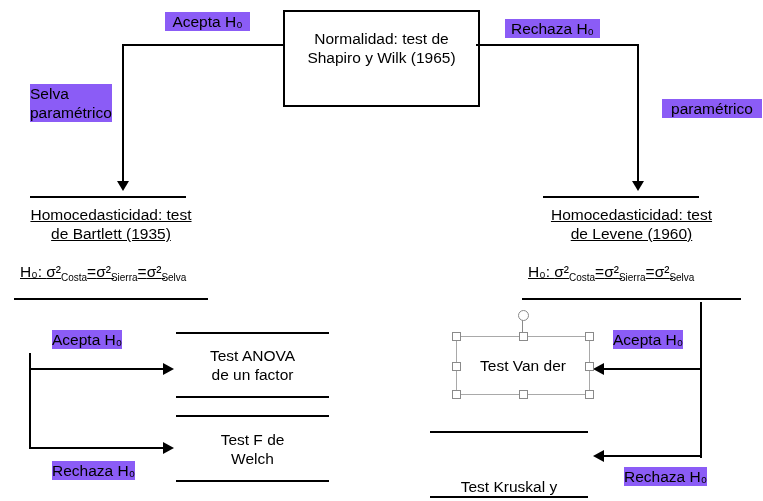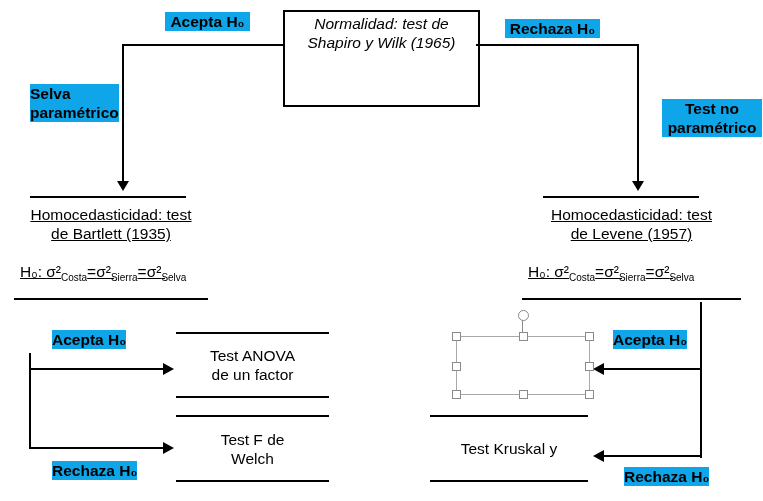--- a/index.html
+++ b/index.html
@@ -17,21 +17,21 @@
 
   
   .hline { position: absolute; height: 2px; background: #000; }
   .vline { position: absolute; width: 2px; background: #000; }
   .ah-down  { position:absolute; width:0; height:0; border-left:6px solid transparent; border-right:6px solid transparent; border-top:10px solid #000; }
   .ah-right { position:absolute; width:0; height:0; border-top:6px solid transparent; border-bottom:6px solid transparent; border-left:11px solid #000; }
   .ah-left  { position:absolute; width:0; height:0; border-top:6px solid transparent; border-bottom:6px solid transparent; border-right:11px solid #000; }
 
   
   .shapiro-box { position:absolute; left:283px; top:10px; width:193px; height:93px; border:2px solid #000; text-align:center; }
-  .shapiro-box .node-title { margin-top:2px; line-height:19px;font-style:italic; }
+  .shapiro-box .node-title { margin-top:17px; line-height:19px; }
   .shapiro-box .hyp { margin-top:11px; }
 
   .node-title { line-height: 19px; }
   .u { text-decoration: underline; }
   sub { font-size: 10px; }
 
   
   .bartlett-topline    { left:30px;  top:196px; width:156px; }
   .bartlett-bottomline { left:14px;  top:298px; width:194px; }
   .bartlett-title { left:14px; top:205px; width:194px; text-align:center; }
@@ -46,38 +46,38 @@
   
   .result-node {
     position:absolute;
     border-top:2px solid #000;
     border-bottom:2px solid #000;
     display:flex; align-items:center; justify-content:center;
     text-align:center; line-height:19px;
   }
   .anova-box   { left:176px; top:332px; width:153px; height:62px; }
   .welch-box   { left:176px; top:415px; width:153px; height:63px; }
-  .kruskal-box { left:430px; top:415px; width:158px; height:63px; }
+  .kruskal-box { left:430px; top:431px; width:158px; height:63px;align-items:flex-end; }
 
   
   .vdw-box {
     position:absolute; left:456px; top:336px; width:132px; height:57px;
     border:1px solid #a9a9a9;
     display:flex; align-items:center; justify-content:center;
     text-align:center; line-height:19px; background:#fff;
   }
   .handle { position:absolute; width:7px; height:7px; background:#fff; border:1px solid #8a8a8a; box-sizing:content-box; }
   .h-tl { left:-5px; top:-5px; }  .h-tm { left:calc(50% - 4px); top:-5px; }  .h-tr { right:-5px; top:-5px; }
   .h-ml { left:-5px; top:calc(50% - 4px); }  .h-mr { right:-5px; top:calc(50% - 4px); }
   .h-bl { left:-5px; bottom:-5px; } .h-bm { left:calc(50% - 4px); bottom:-5px; } .h-br { right:-5px; bottom:-5px; }
   .rot-stem { position:absolute; left:calc(50% - 1px); top:-17px; width:1px; height:13px; background:#8a8a8a; }
   .rot-knob { position:absolute; left:calc(50% - 5px); top:-27px; width:9px; height:9px; border:1px solid #8a8a8a; border-radius:50%; background:#fff; }
 
   
-  .lbl { position:absolute; background:#0ea5e9; line-height:19px;font-weight:bold; }
+  .lbl { position:absolute; background:#8b5cf6; line-height:19px; }
   .lbl-accept-top { left:165px; top:12px;  width:85px; text-align:center; }
   .lbl-reject-top { left:505px; top:19px;  width:95px; text-align:center; }
   .lbl-parametric { left:30px;  top:84px;  text-align:left; }
   .lbl-nonparametric { left:662px; top:99px; width:100px; text-align:center; }
   .lbl-accept-left  { left:52px;  top:330px; }
   .lbl-reject-left  { left:52px;  top:461px; }
   .lbl-accept-right { left:613px; top:330px; }
   .lbl-reject-right { left:624px; top:467px; }
 
   
@@ -121,36 +121,35 @@
   <div class="lbl lbl-parametric">
     <div>Selva</div>
     <div>paramétrico</div>
   </div>
 
   <div class="lbl lbl-reject-top">Rechaza H₀</div>
   <div class="hline l-tr-h"></div>
   <div class="vline l-tr-v"></div>
   <div class="ah-down ah-tr"></div>
   <div class="lbl lbl-nonparametric">
-    <div>Test no</div>
     <div>paramétrico</div>
   </div>
 
   <div class="hline bartlett-topline"></div>
   <div class="abs bartlett-title node-title">
     <div>Homocedasticidad: test</div>
     <div>de Bartlett (1935)</div>
   </div>
   <div class="abs bartlett-hyp"><span>H₀: </span><span>σ²</span><sub>Costa</sub><span>=</span><span>σ²</span><sub>Sierra</sub><span>=</span><span>σ²</span><sub>Selva</sub></div>
   <div class="hline bartlett-bottomline"></div>
 
   <div class="hline levene-topline"></div>
   <div class="abs levene-title node-title">
     <div>Homocedasticidad: test</div>
-    <div>de Levene (1957)</div>
+    <div>de Levene (1960)</div>
   </div>
   <div class="abs levene-hyp"><span>H₀: </span><span>σ²</span><sub>Costa</sub><span>=</span><span>σ²</span><sub>Sierra</sub><span>=</span><span>σ²</span><sub>Selva</sub></div>
   <div class="hline levene-bottomline"></div>
 
   <div class="vline l-bl-v"></div>
   <div class="lbl lbl-accept-left">Acepta H₀</div>
   <div class="hline l-al-h"></div>
   <div class="ah-right ah-al"></div>
   <div class="lbl lbl-reject-left">Rechaza H₀</div>
   <div class="hline l-rl-h"></div>
@@ -173,20 +172,21 @@
   <div class="vline l-br-v"></div>
   <div class="lbl lbl-accept-right">Acepta H₀</div>
   <div class="hline l-ar-h"></div>
   <div class="ah-left ah-ar"></div>
   <div class="lbl lbl-reject-right">Rechaza H₀</div>
   <div class="hline l-rr-h"></div>
   <div class="ah-left ah-rr"></div>
 
   <div class="vdw-box">
     <div>
+      <div>Test Van der</div>
     </div>
     <div class="rot-stem"></div>
     <div class="rot-knob"></div>
     <div class="handle h-tl"></div>
     <div class="handle h-tm"></div>
     <div class="handle h-tr"></div>
     <div class="handle h-ml"></div>
     <div class="handle h-mr"></div>
     <div class="handle h-bl"></div>
     <div class="handle h-bm"></div>

